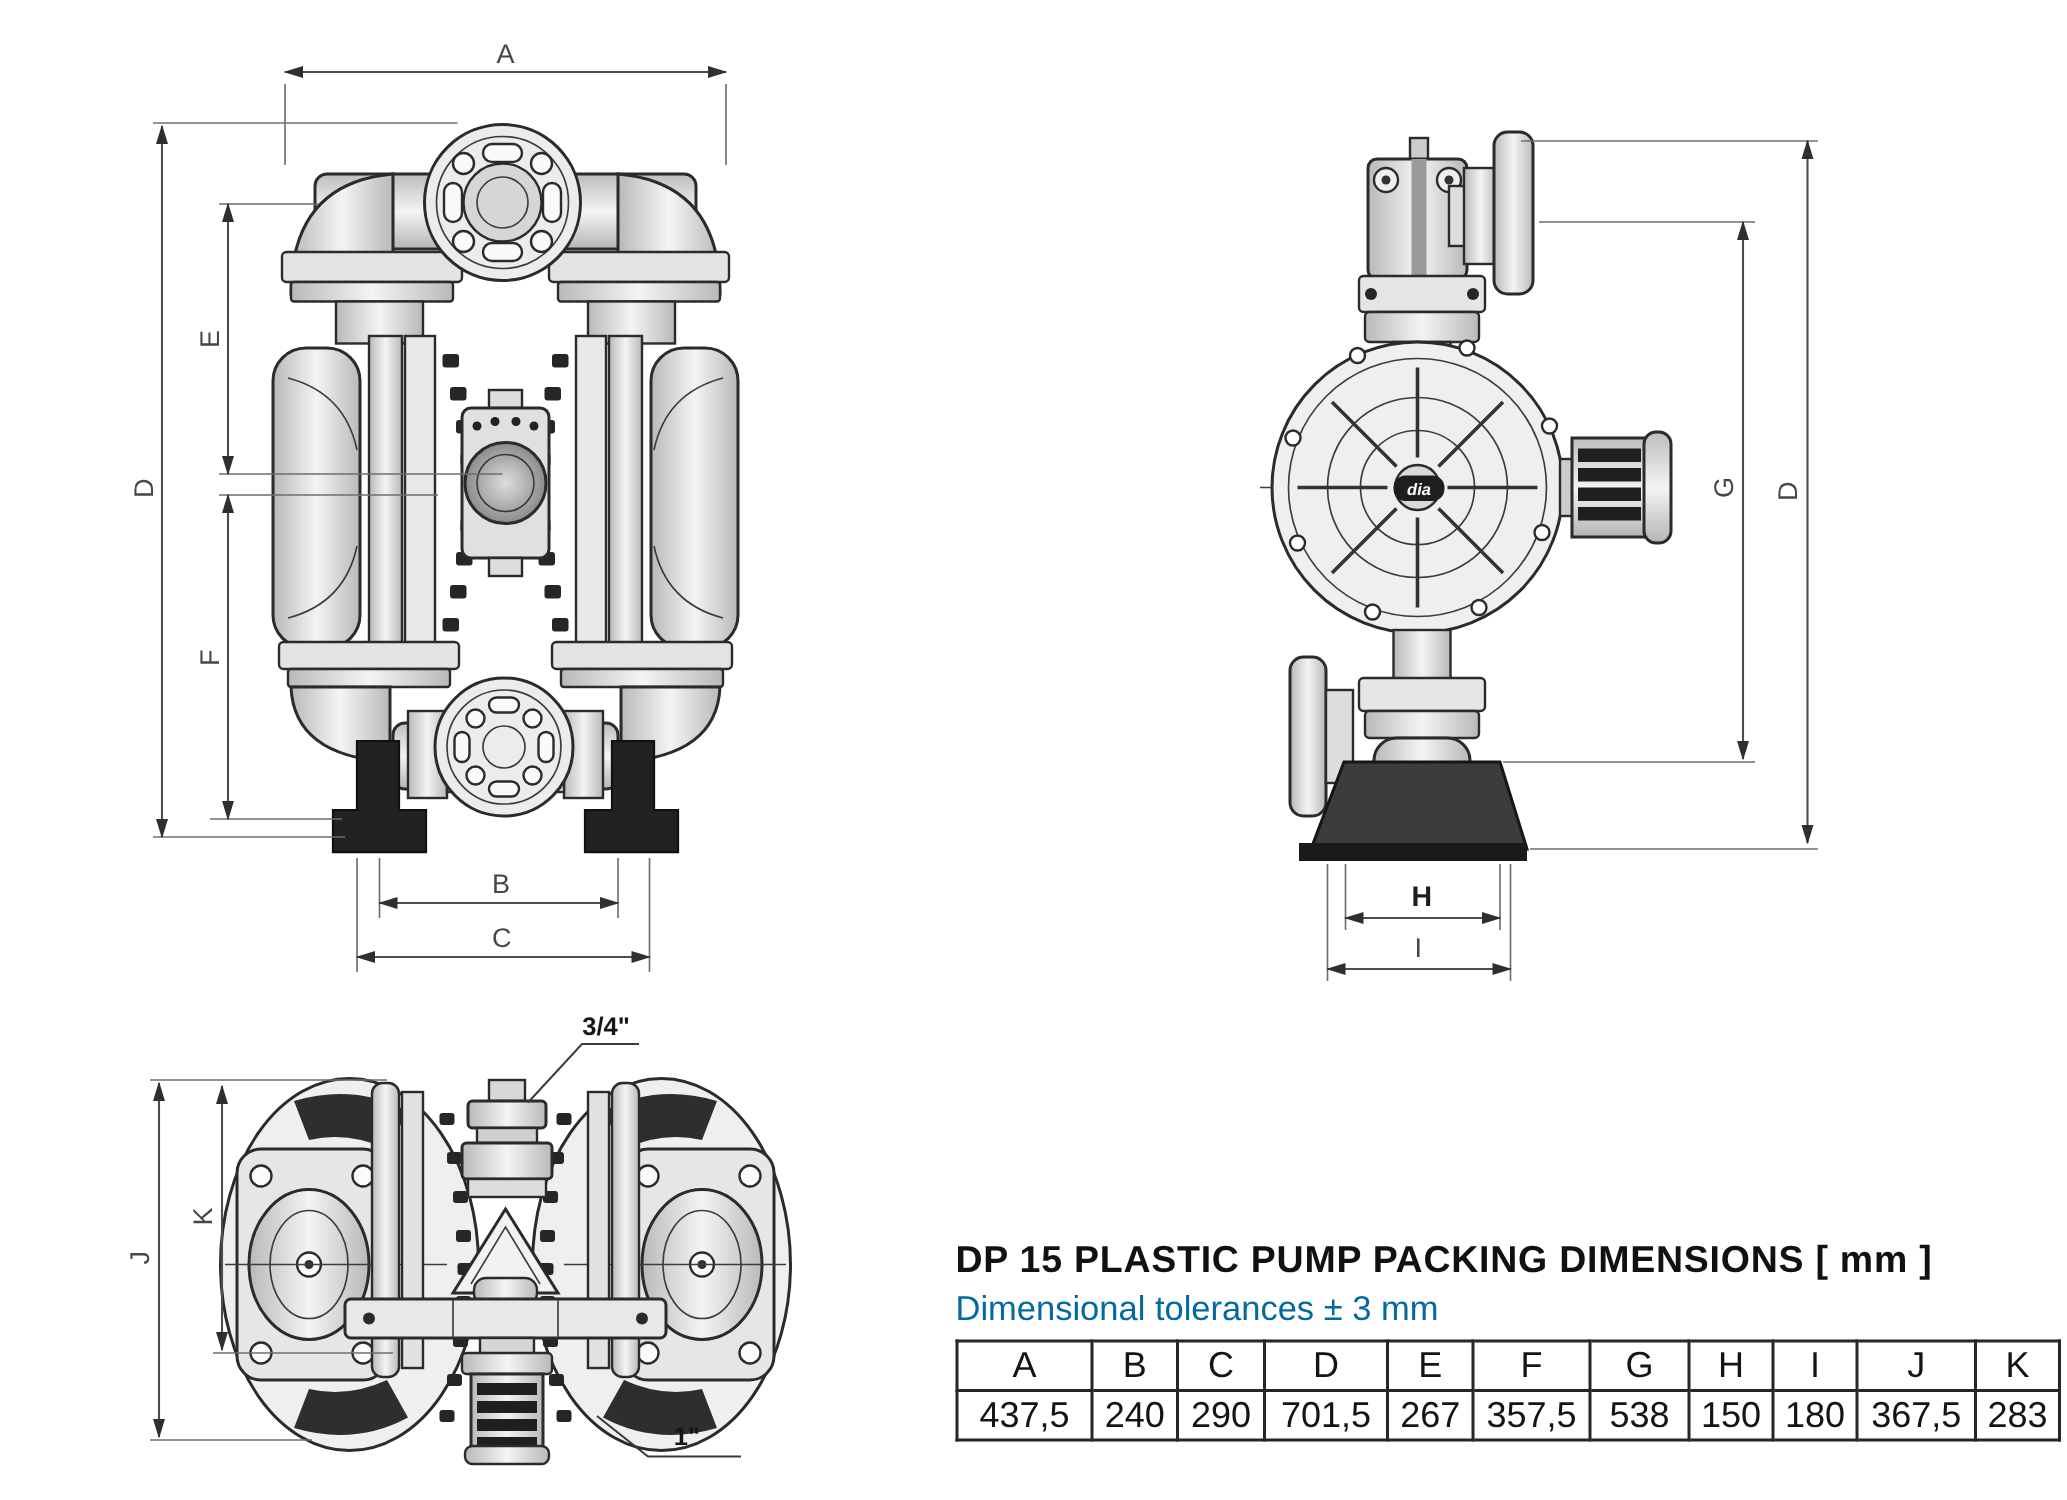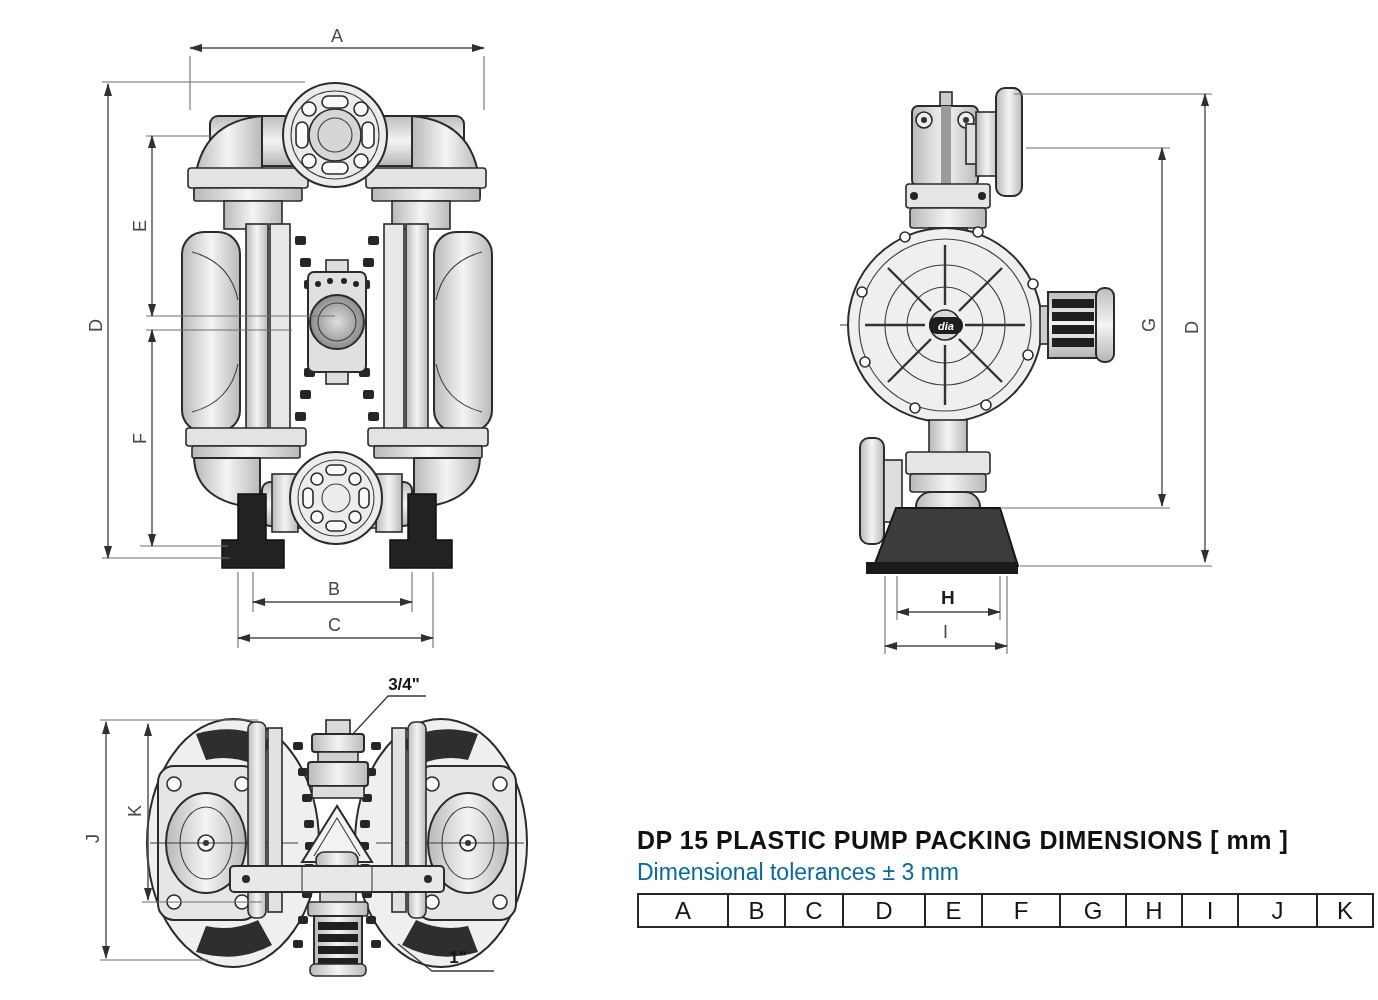--- a/index.html
+++ b/index.html
@@ -393,17 +393,30 @@
       <th>C</th>
       <th>D</th>
       <th>E</th>
       <th>F</th>
       <th>G</th>
       <th>H</th>
       <th>I</th>
       <th>J</th>
       <th>K</th>
     </tr>
+    <tr>
+      <td>437,5</td>
+      <td>240</td>
+      <td>290</td>
+      <td>701,5</td>
+      <td>267</td>
+      <td>357,5</td>
+      <td>538</td>
+      <td>150</td>
+      <td>180</td>
+      <td>367,5</td>
+      <td>283</td>
+    </tr>
   </tbody>
       </table>
 </div>
 
 </div>
 
 </body></html>

